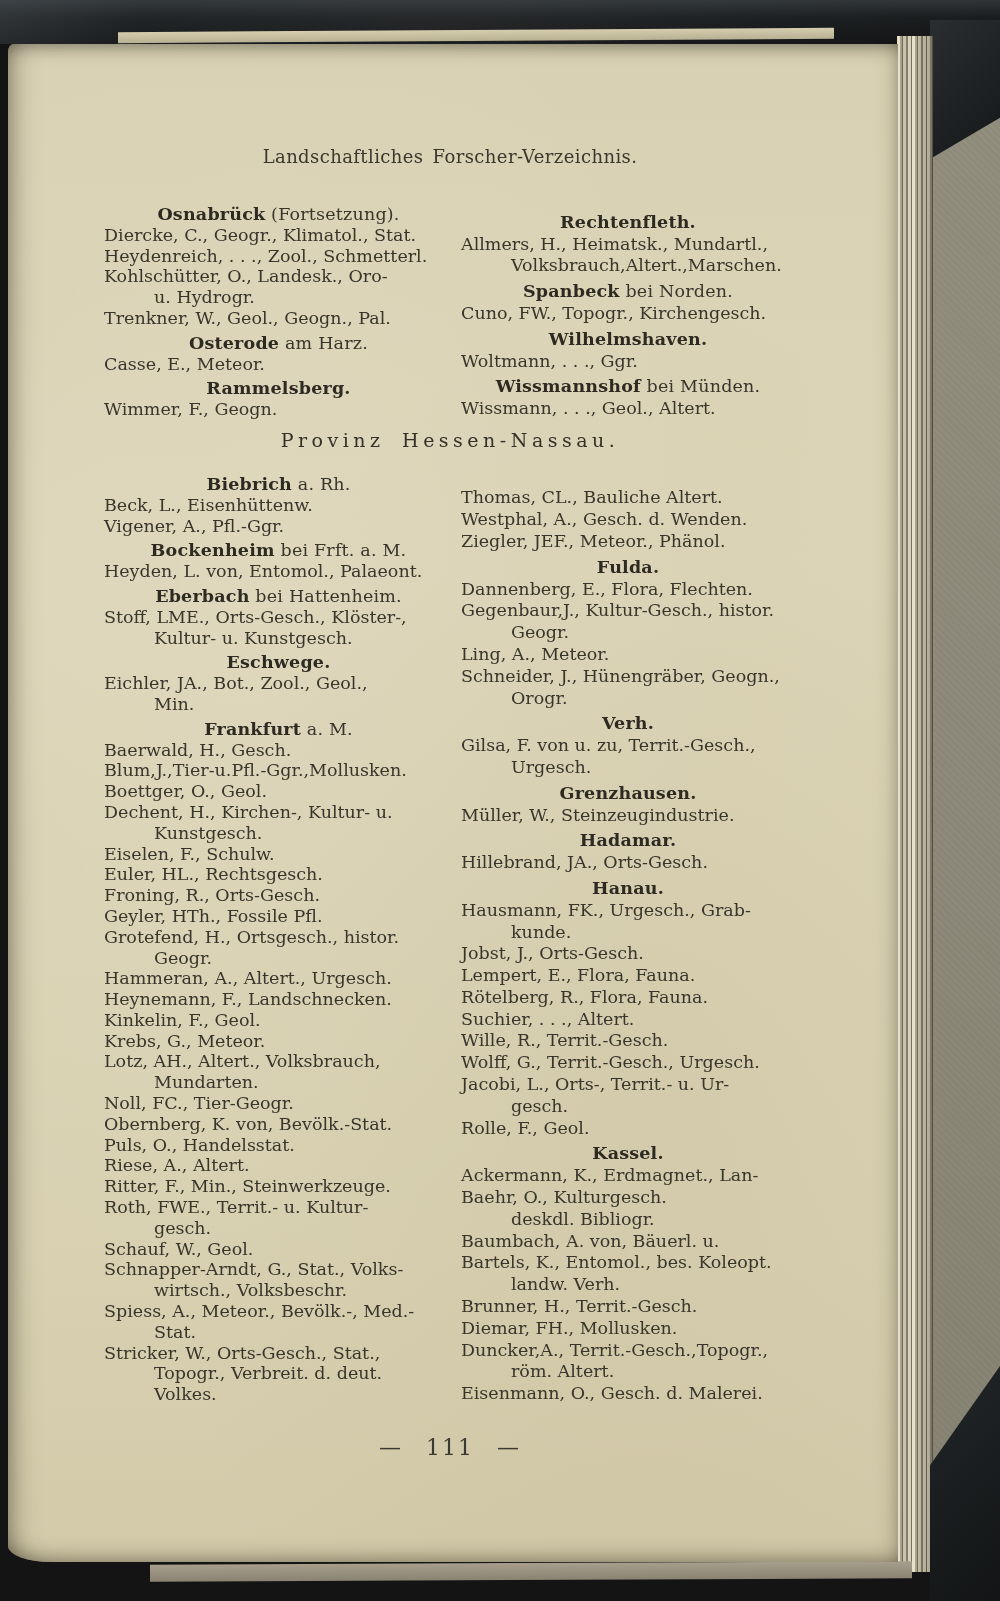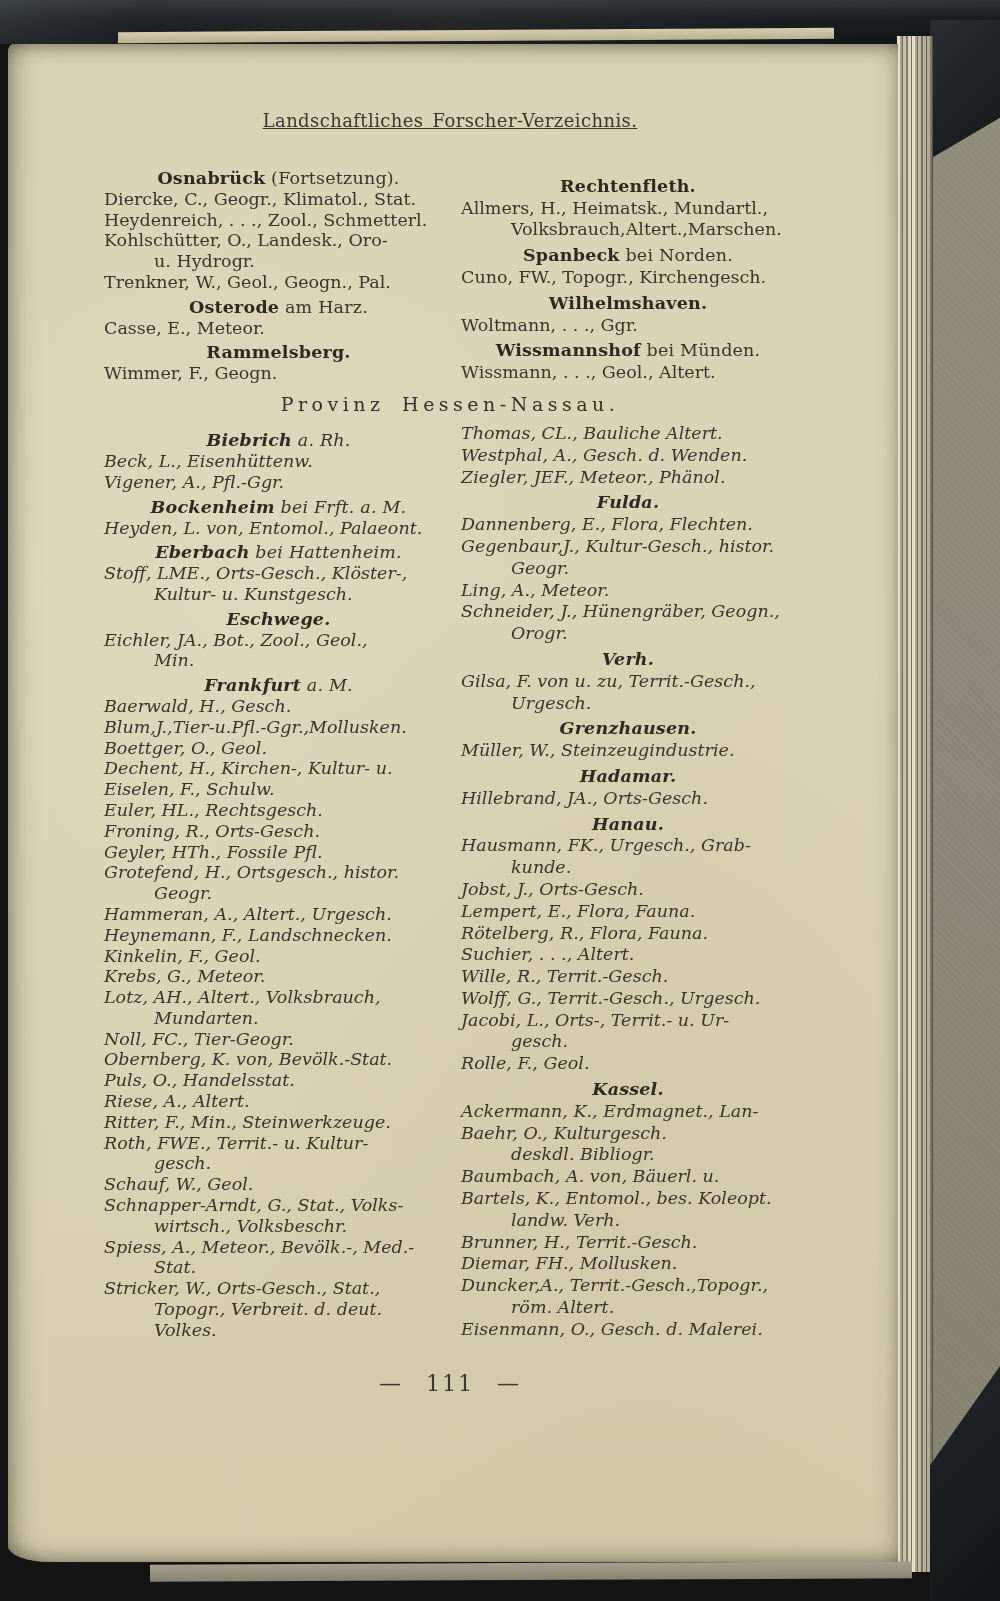--- a/index.html
+++ b/index.html
@@ -68,27 +68,27 @@
   .page::before{
     content:"";position:absolute;inset:0;pointer-events:none;
     background:
       radial-gradient(ellipse at 28% 35%, rgba(255,255,255,.07), rgba(0,0,0,0) 55%),
       radial-gradient(ellipse at 72% 70%, rgba(120,100,60,.06), rgba(0,0,0,0) 55%);
   }
 
   .print-area{position:absolute;left:96px;top:0;width:692px;color:#36332a;}
 
   .running-head{
-    margin-top:64px;text-align:center;
-    font-size:18px;line-height:25px;letter-spacing:.4px;word-spacing:3px;color:#3a372d;text-decoration:underline;
+    margin-top:100px;text-align:center;
+    font-size:18px;line-height:25px;letter-spacing:.4px;word-spacing:3px;color:#3a372d;
   }
 
   .section{display:flex;align-items:flex-end;}
   .section.top{margin-top:31px;}
-  .section.bottom{margin-top:5px;font-style:italic;}
+  .section.bottom{margin-top:16px;}
   .col{min-width:0;}
   .col.left{width:349px;}
   .col.right{width:334px;}
   .divider{width:2px;background:#57523f;margin:2px 3px 4px 3px;opacity:.8;}
 
   .line{font-size:17.5px;line-height:20.8px;white-space:nowrap;color:#38352b;}
   .col.right .line{line-height:21.8px;}
   .line.hdr{text-align:center;margin-top:4px;letter-spacing:.2px;}
   .line.hdr .b{font-weight:bold;color:#2d2a22;}
   .line.cont{padding-left:50px;}
@@ -161,20 +161,21 @@
             <div class="line ent">Stoff, LME., Orts-Gesch., Klöster-,</div>
             <div class="line cont">Kultur- u. Kunstgesch.</div>
             <div class="line hdr"><span class="b">Eschwege.</span></div>
             <div class="line ent">Eichler, JA., Bot., Zool., Geol.,</div>
             <div class="line cont">Min.</div>
             <div class="line hdr"><span class="b">Frankfurt</span><span> a. M.</span></div>
             <div class="line ent">Baerwald, H., Gesch.</div>
             <div class="line ent">Blum,J.,Tier-u.Pfl.-Ggr.,Mollusken.</div>
             <div class="line ent">Boettger, O., Geol.</div>
             <div class="line ent">Dechent, H., Kirchen-, Kultur- u.</div>
+            <div class="line cont">Kunstgesch.</div>
             <div class="line ent">Eiselen, F., Schulw.</div>
             <div class="line ent">Euler, HL., Rechtsgesch.</div>
             <div class="line ent">Froning, R., Orts-Gesch.</div>
             <div class="line ent">Geyler, HTh., Fossile Pfl.</div>
             <div class="line ent">Grotefend, H., Ortsgesch., histor.</div>
             <div class="line cont">Geogr.</div>
             <div class="line ent">Hammeran, A., Altert., Urgesch.</div>
             <div class="line ent">Heynemann, F., Landschnecken.</div>
             <div class="line ent">Kinkelin, F., Geol.</div>
             <div class="line ent">Krebs, G., Meteor.</div>

